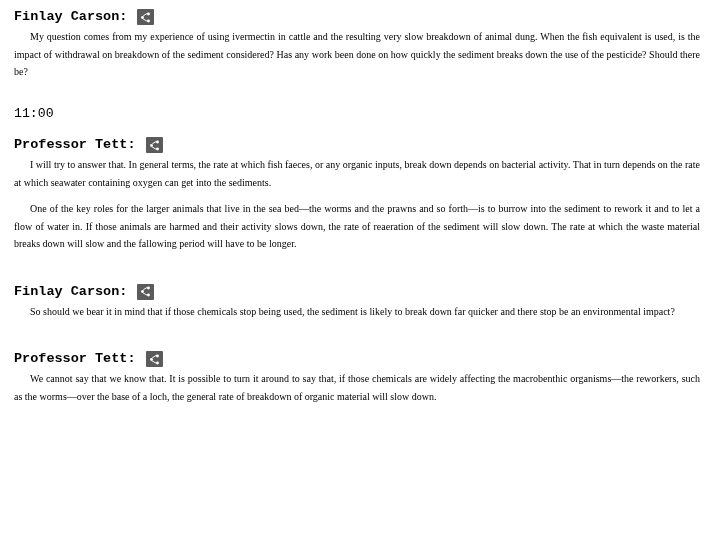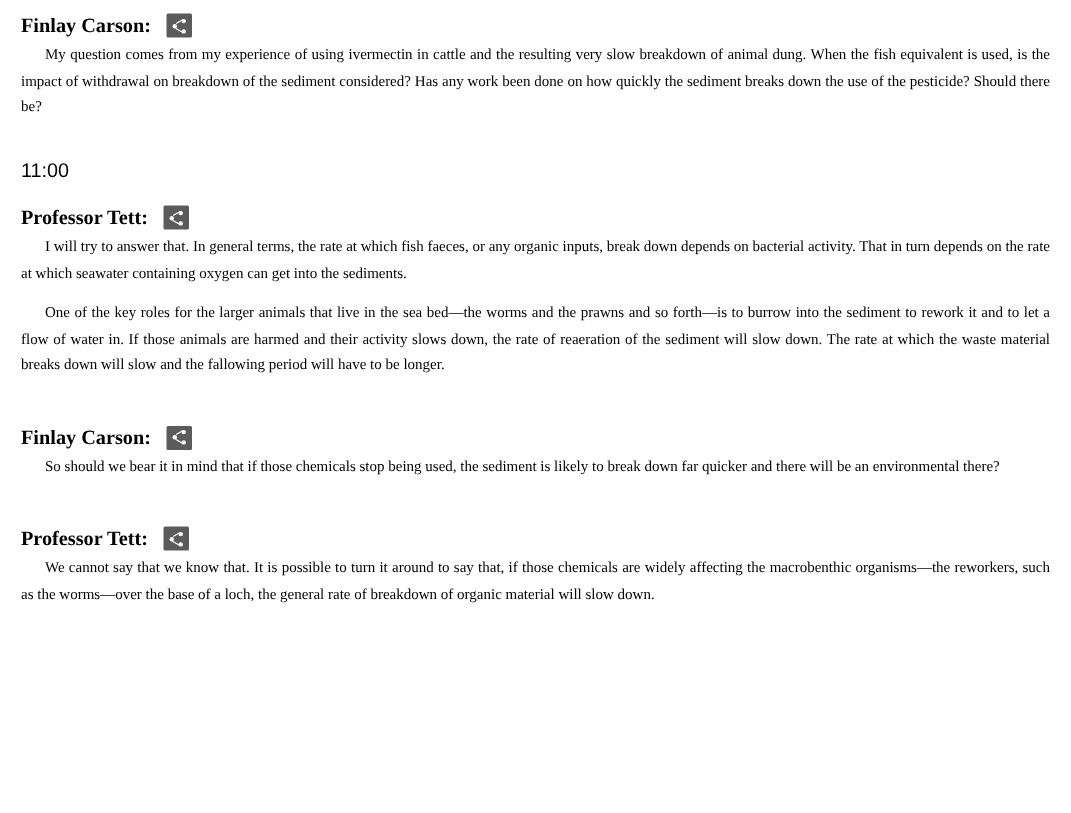--- a/index.html
+++ b/index.html
@@ -25,21 +25,21 @@
     padding: 8px 14px 0 14px;
     box-sizing: border-box;
   }
   .speaker-line {
     display: flex;
     align-items: center;
     gap: 10px;
     margin: 0 0 2px 0;
   }
   .speaker-name {
-    font-family: Liberation Serif, serif;
+    font-family: Liberation Mono, monospace;
     font-weight: bold;
     font-size: 13.5px;
     color: #000;
     line-height: 18px;
     white-space: nowrap;
   }
   .share-icon {
     display: inline-flex;
     align-items: center;
     justify-content: center;
@@ -64,21 +64,21 @@
   .para.indent {
     text-indent: 16px;
   }
   .block {
     margin-bottom: 14px;
   }
   .para + .para {
     margin-top: 9px;
   }
   .timestamp {
-    font-family: Liberation Sans, sans-serif;
+    font-family: Liberation Mono, monospace;
     font-size: 13.2px;
     line-height: 17.5px;
     color: #000;
     margin: 0 0 14px 0;
   }
   .gap-small { height: 10px; }
   .gap-med { height: 16px; }
 </style>
 </head>
 <body>
@@ -137,21 +137,21 @@
             <g fill="#ffffff">
               <circle cx="18.5" cy="4.5" r="3.2"></circle>
               <circle cx="5.5" cy="12" r="3.2"></circle>
               <circle cx="18.5" cy="19.5" r="3.2"></circle>
               <rect x="7" y="7.2" width="11" height="1.8" transform="rotate(-30 7 7.2)"></rect>
               <rect x="7" y="14" width="11" height="1.8" transform="rotate(30 7 14)"></rect>
             </g>
           </svg>
         </span>
       </div>
-      <p class="para indent">So should we bear it in mind that if those chemicals stop being used, the sediment is likely to break down far quicker and there will be an environmental there?</p>
+      <p class="para indent">So should we bear it in mind that if those chemicals stop being used, the sediment is likely to break down far quicker and there stop be an environmental impact?</p>
     </div>
 
     <div class="gap-med"></div>
 
     <div class="block">
       <div class="speaker-line">
         <span class="speaker-name">Professor Tett:</span>
         <span class="share-icon">
           <svg width="11" height="11" viewBox="0 0 24 24" aria-hidden="true">
             <g fill="#ffffff">

